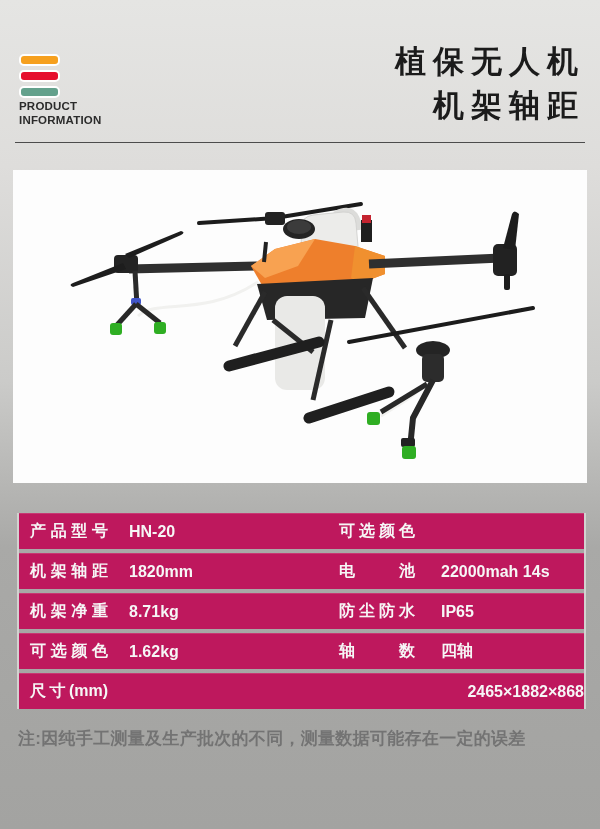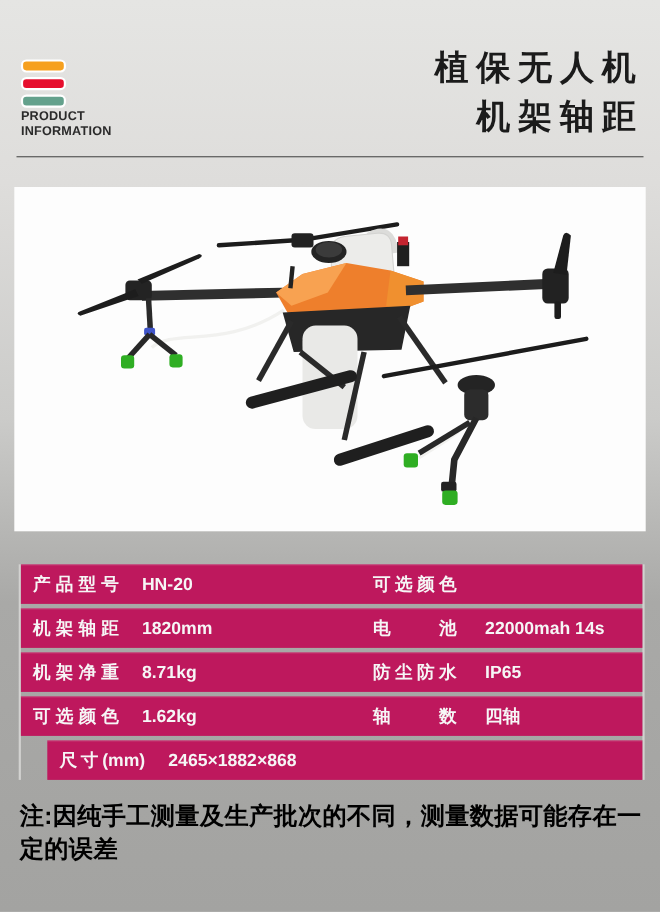--- a/index.html
+++ b/index.html
@@ -21,28 +21,28 @@
     font-size:31px;font-weight:bold;color:#1b1b1b;line-height:44px;letter-spacing:7px;}
   .header-rule{position:absolute;left:15px;right:15px;bottom:0;height:1px;background:#4c4c4c;}
   
   .image-panel{width:574px;height:313px;margin:27px 0 0 13px;background:#fdfdfd;}
   
   .spec-table{width:569px;margin:30px 0 0 17px;box-sizing:border-box;
     border-left:2px solid #d2d2d0;border-right:2px solid #d2d2d0;}
   .spec-row{display:flex;align-items:center;height:36px;margin-bottom:4px;background:#be185d;
     padding-left:11px;box-sizing:border-box;color:#f6f6f6;font-size:16px;font-weight:bold;
     border-top:1px solid rgba(255,255,255,.14);}
-  .spec-row:last-child{margin-bottom:0;margin-left:24px;}
+  .spec-row:last-child{margin-bottom:0;}
   .c-label{width:78px;text-align:justify;text-align-last:justify;}
   .c-value{width:199px;box-sizing:border-box;padding-left:21px;}
-  .c-value.wide{flex:1;}
+  .c-value.wide{flex:1;text-align:right;}
   .c-label2{width:76px;text-align:justify;text-align-last:justify;margin-left:32px;}
   .c-value2{flex:1;padding-left:26px;}
   
-  .note{margin:18px 0 0 18px;font-size:22px;font-weight:bold;color:#000000;letter-spacing:.3px;}
+  .note{margin:18px 0 0 18px;font-size:17px;font-weight:bold;color:#737373;letter-spacing:.3px;}
 </style>
 </head>
 <body>
 
 <div class="header">
   <div class="logo-bars">
     <div class="logo-bar b1"></div>
     <div class="logo-bar b2"></div>
     <div class="logo-bar b3"></div>
   </div>

